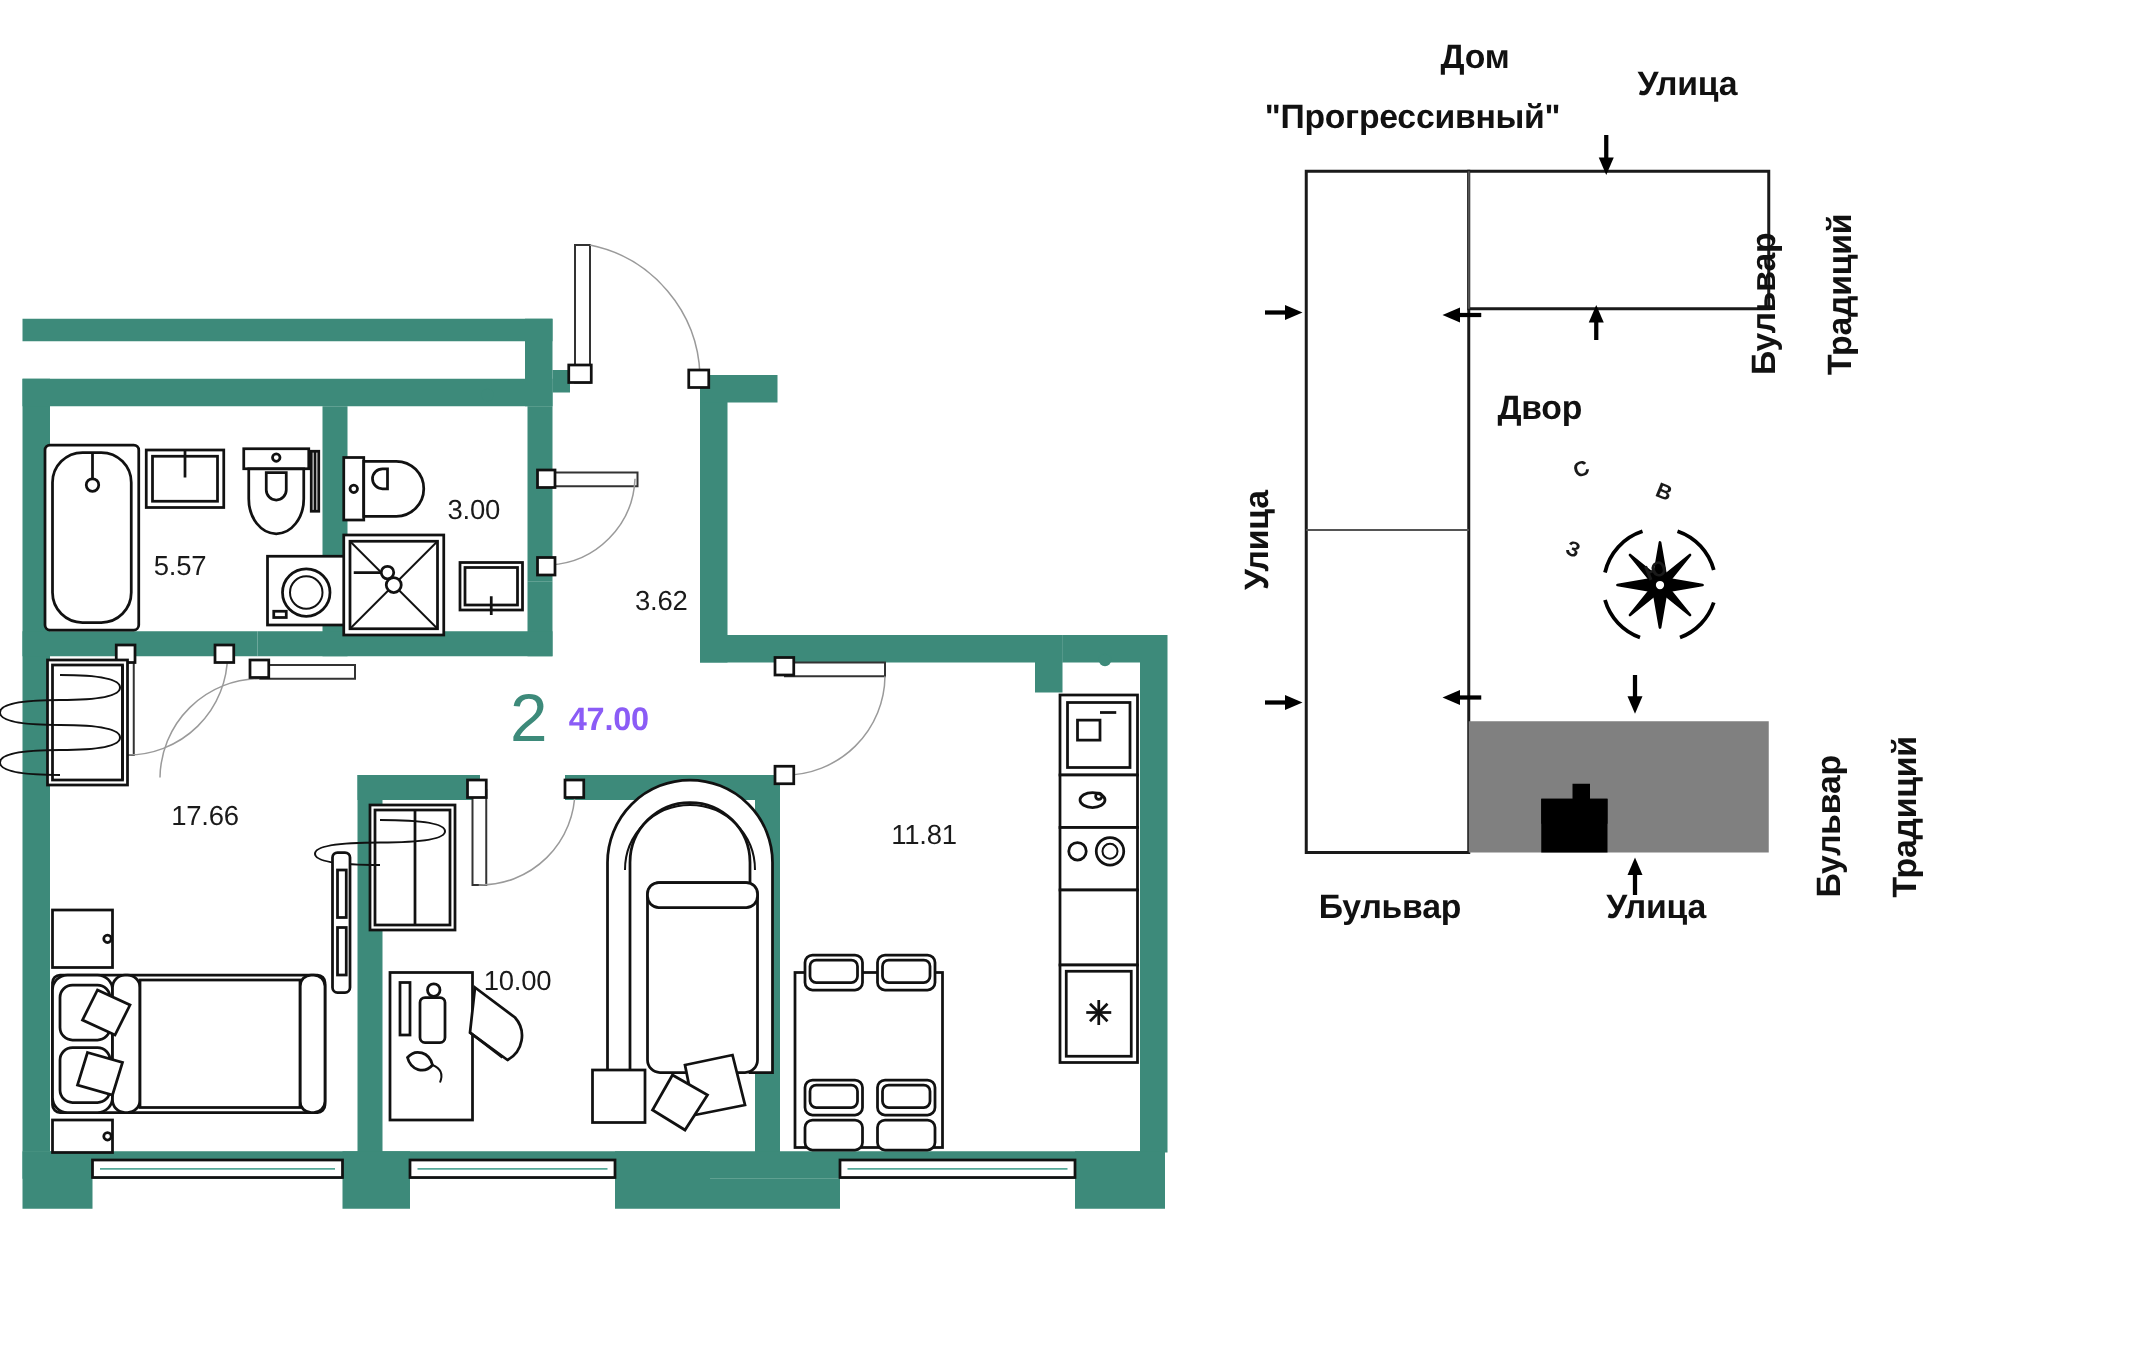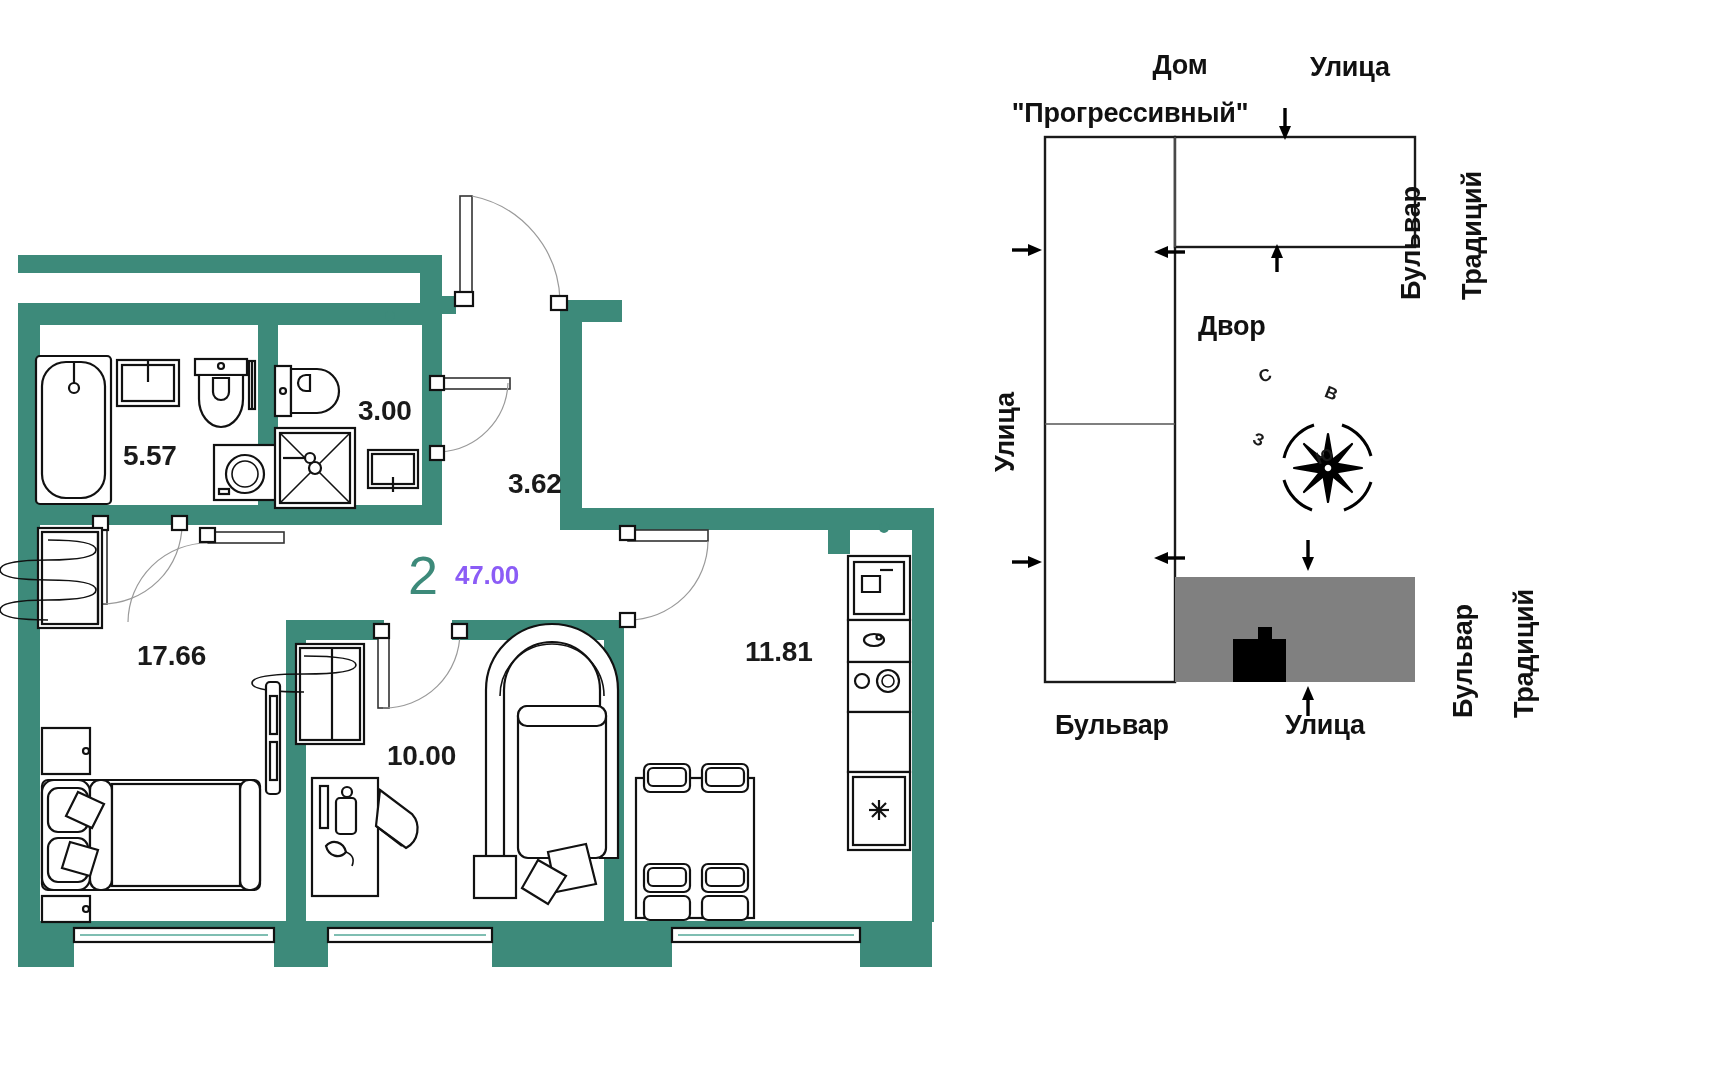--- a/index.html
+++ b/index.html
@@ -36,30 +36,30 @@
 
   .lbl {
     position: absolute;
     font-family: "Liberation Sans", sans-serif;
     font-weight: bold;
     color: #1a1a1a;
     white-space: nowrap;
     line-height: 1.15;
     letter-spacing: -0.2px;
   }
-  .area-lbl { font-size: 28px; font-weight: bold; color: #1a1a1a; }
+  .area-lbl { font-size: 22px; font-weight: normal; color: #1a1a1a; }
   .rooms-big {
     font-size: 54px;
     font-weight: normal;
     color: #3d8a7a;
     letter-spacing: 0px;
   }
   .total-lbl { font-size: 26px; font-weight: bold; color: #8b5cf6; }
   .map-lbl { font-size: 27px; font-weight: bold; color: #111; }
-  .map-lbl.center { text-align: center; margin-top: 20px; }
+  .map-lbl.center { text-align: center; }
   .rot-left {
     transform: rotate(-90deg);
     transform-origin: left top;
   }
 </style>
 </head>
 <body>
 
 <div id="root" class="stage">
 
@@ -388,23 +388,23 @@
   </svg>
 
   <div class="lbl area-lbl" style="left:123px; top:440px;">5.57</div>
 
   <div class="lbl area-lbl" style="left:358px; top:395px;">3.00</div>
 
   <div class="lbl area-lbl" style="left:508px; top:468px;">3.62</div>
 
   <div class="lbl area-lbl" style="left:137px; top:640px;">17.66</div>
 
-  <div class="lbl area-lbl" style="left:387px; top:740px;text-align:right;">10.00</div>
-
-  <div class="lbl area-lbl" style="left:713px; top:636px;margin-left:32px;">11.81</div>
+  <div class="lbl area-lbl" style="left:387px; top:772px;text-align:right;">10.00</div>
+
+  <div class="lbl area-lbl" style="left:713px; top:655px;">11.81</div>
 
   <div class="lbl rooms-big" style="left:408px; top:544px;">2</div>
 
   <div class="lbl total-lbl" style="left:455px; top:561px;">47.00</div>
 
   <div class="lbl map-lbl center" style="left:1090px; top:30px; width:180px; text-align:center;">Дом</div>
 
   <div class="lbl map-lbl center" style="left:985px; top:78px; width:290px; text-align:center;">"Прогрессивный"</div>
 
   <div class="lbl map-lbl" style="left:1310px; top:52px;">Улица</div>

